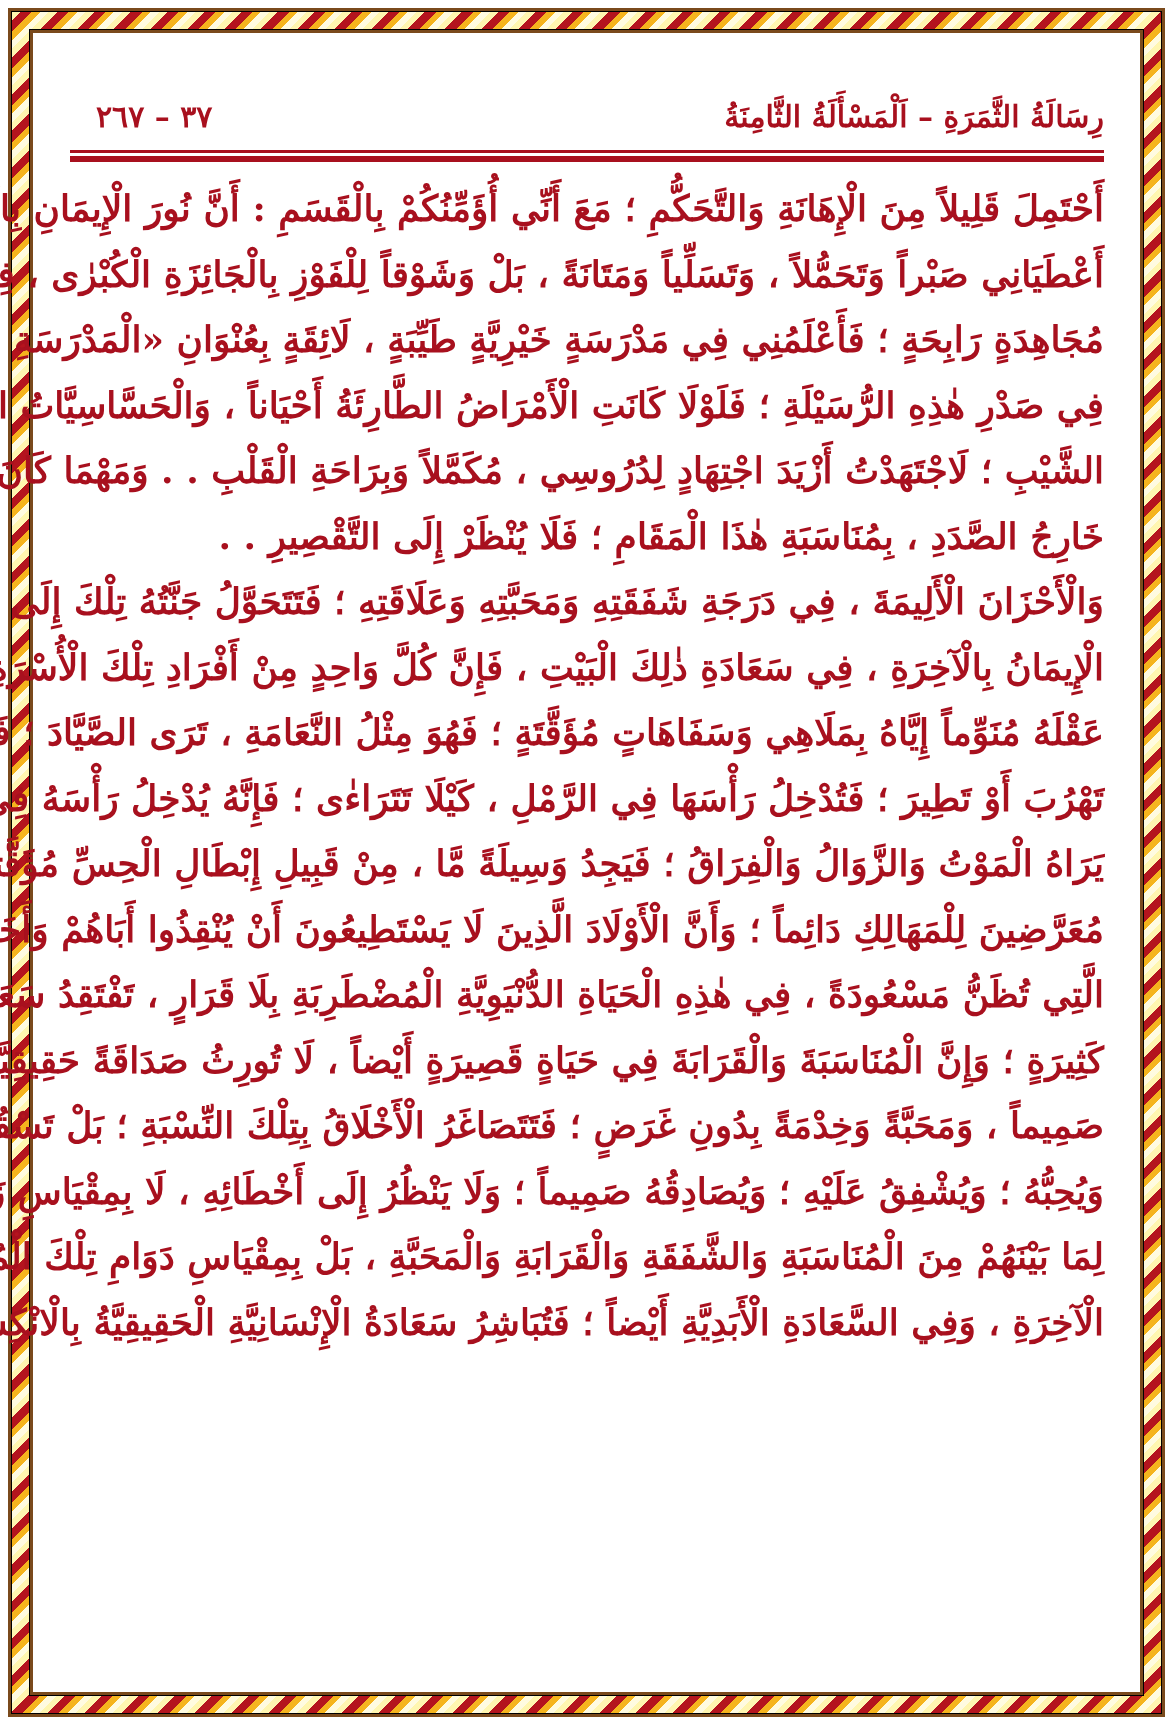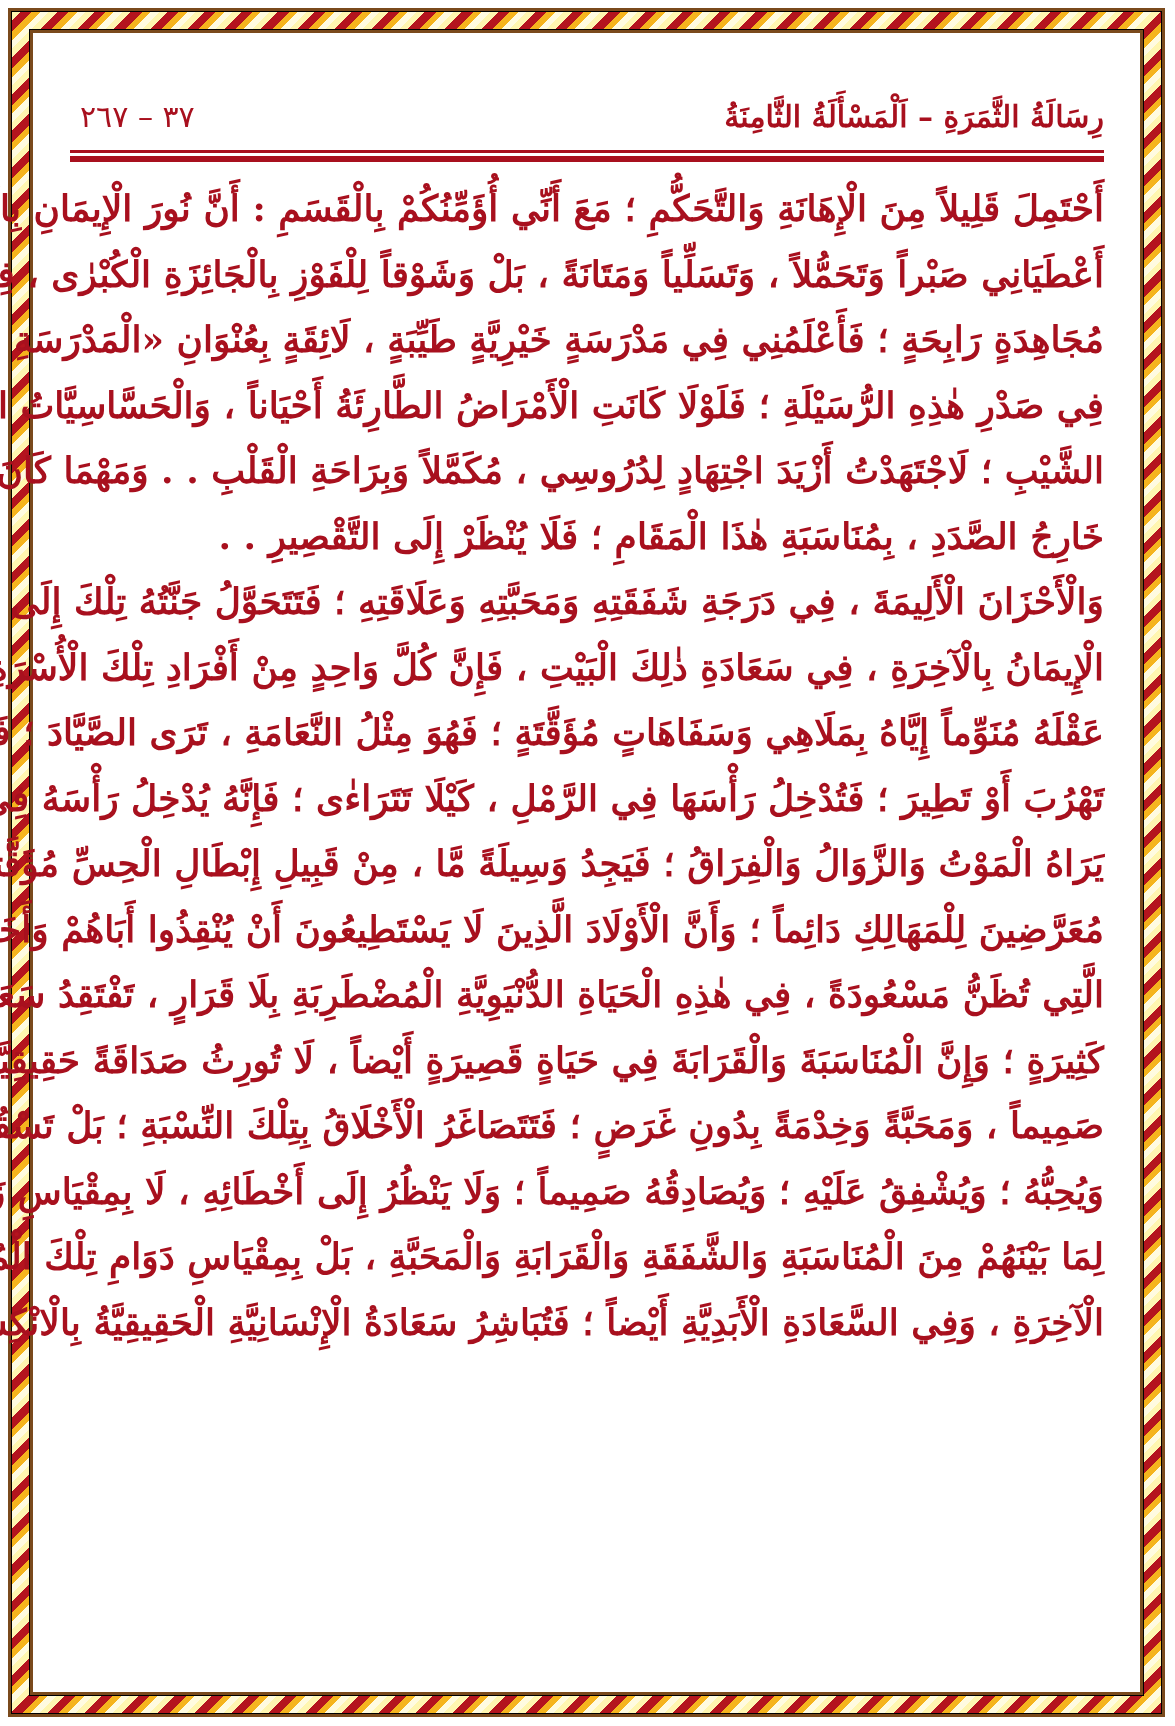--- a/index.html
+++ b/index.html
@@ -37,21 +37,21 @@
     font-family: "DejaVu Serif", "Liberation Serif", serif;
   }
   .header {
     position: relative; height: 56px;
     display: flex; justify-content: space-between; align-items: center;
   }
   .header-title {
     font-size: 30px; font-weight: bold; 
   }
   .header-pagenum {
-    font-size: 30px; font-weight: normal; direction: rtl; margin-left: 10px;
+    font-size: 30px; font-weight: bold; direction: rtl; margin-left: 26px;
   }
   .rule-thin { height: 3px; background: #a8101e; margin-top: 6px; }
   .rule-thick { height: 6px; background: #a8101e; margin-top: 3px; }
 
   .body-text {
     margin-top: 14px;
     font-size: 36px; font-weight: bold;
     line-height: 65.5px;
     text-align: justify;
     text-align-last: right;

